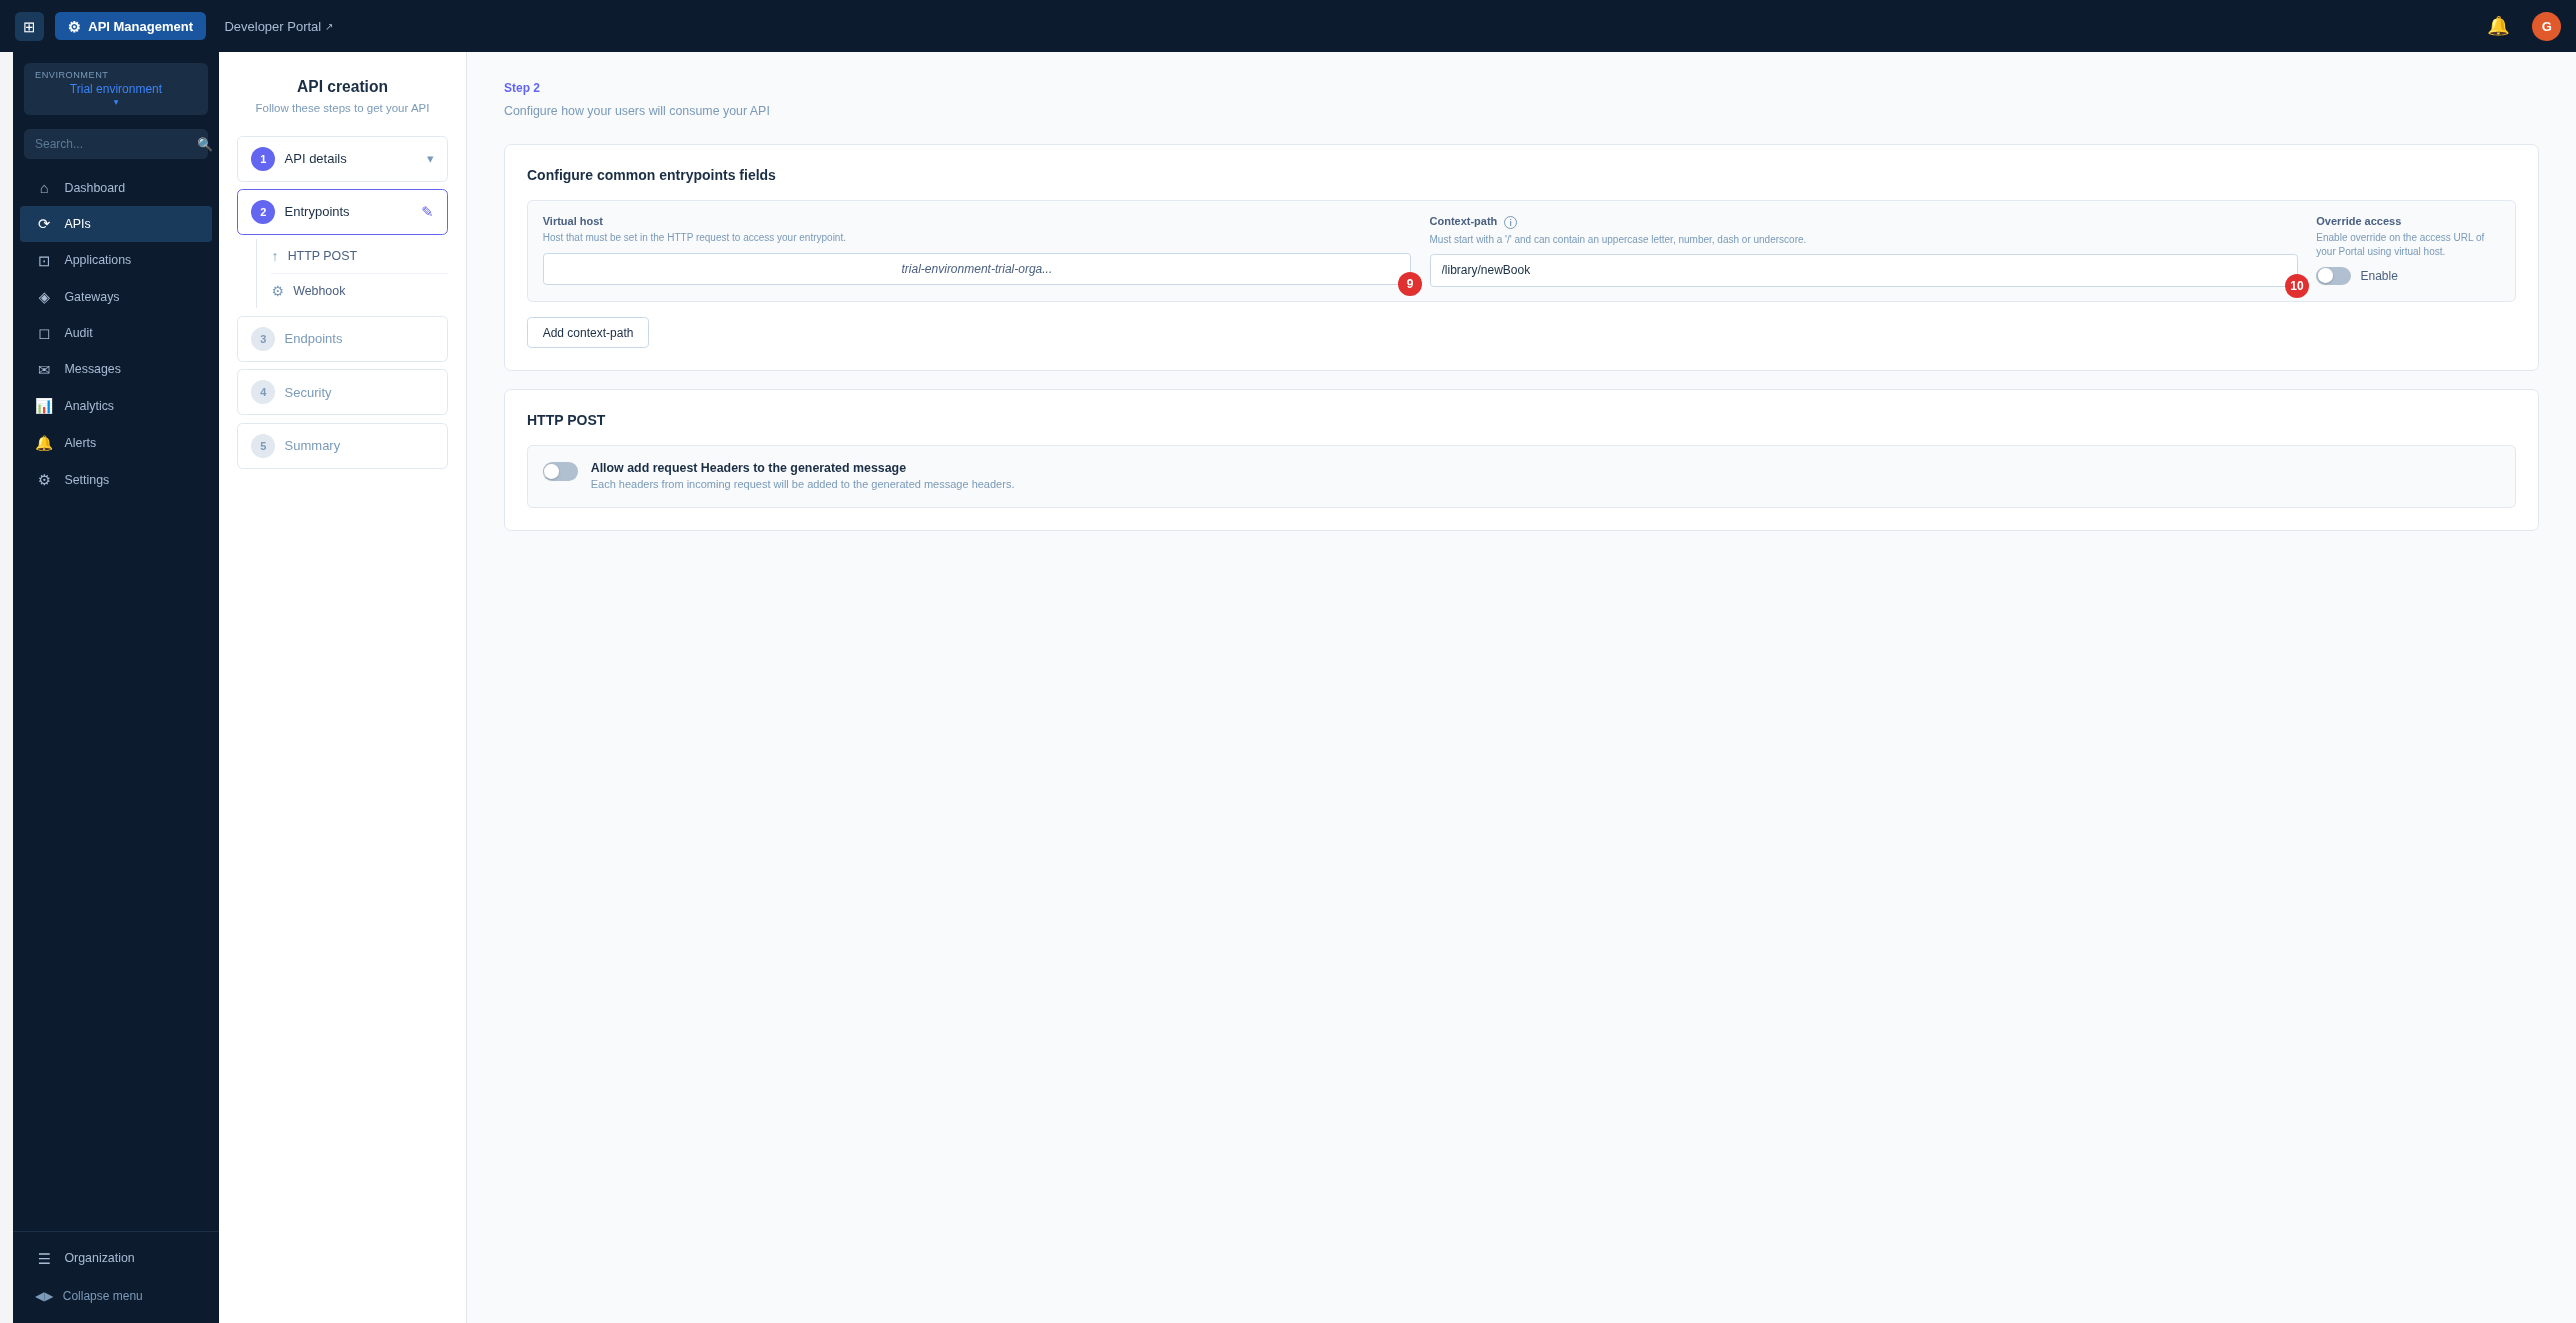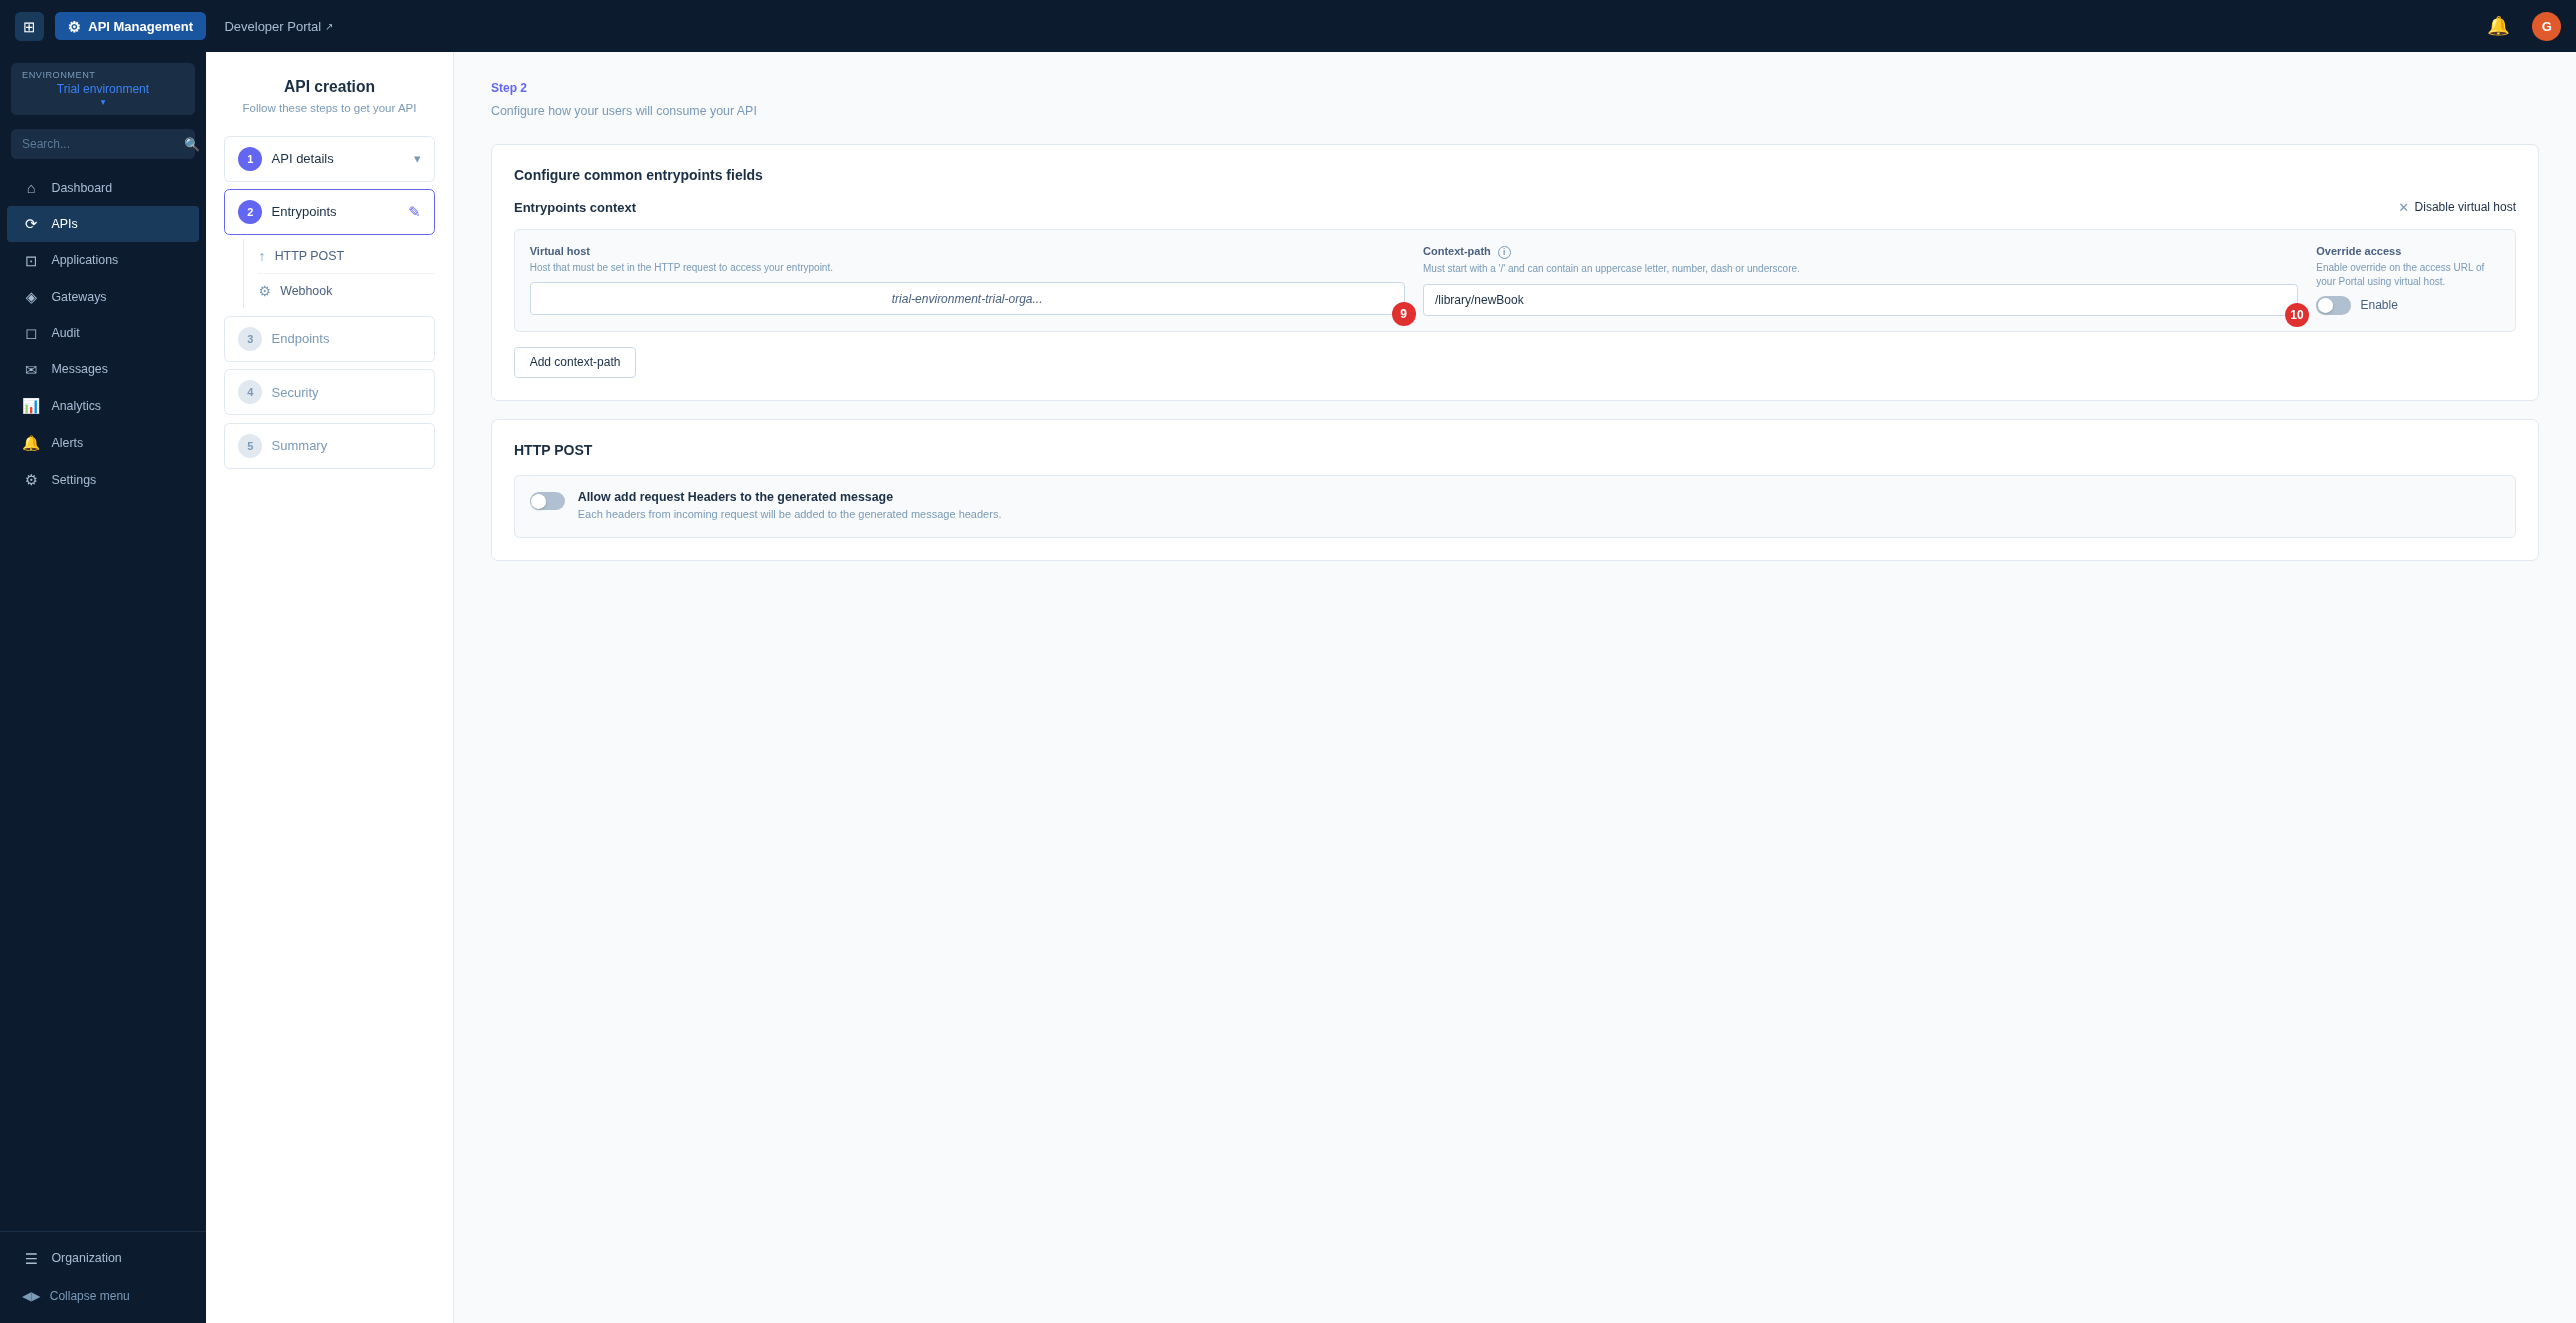--- a/index.html
+++ b/index.html
@@ -56,20 +56,21 @@
       font-weight: 700;
       font-size: 13px;
       display: flex; align-items: center; justify-content: center;
     }
 
     
     .layout {
       display: flex;
       flex: 1;
       overflow: hidden;
+      margin-left: 13px;
     }
 
     
     .sidebar {
       width: 206px;
       background: #0d1b2e;
       display: flex;
       flex-direction: column;
       flex-shrink: 0;
       color: #c8d8e8;
@@ -513,27 +514,20 @@
       </div>
     </div>
 
     <div class="content-panel">
       <div class="step-label-top">Step 2</div>
       <p class="page-desc">Configure how your users will consume your API</p>
 
       <div class="card">
         <div class="card-title">Configure common entrypoints fields</div>
 
-        <div class="entrypoints-context-header">
-          <span class="entrypoints-context-label">Entrypoints context</span>
-          <div class="disable-virtual-btn">
-            <span class="x-icon">✕</span>
-            <span>Disable virtual host</span>
-          </div>
-        </div>
 
         <div class="virtual-host-row">
 
           <div class="field-group">
             <label>Virtual host</label>
             <div class="field-desc">Host that must be set in the HTTP request to access your entrypoint.</div>
             <div class="field-input" style="position:relative;">
               <input type="text" style="color: rgb(74, 96, 128); font-style: italic; text-align: center;" value="trial-environment-trial-orga...">
               <span class="badge-number">9</span>
             </div>

